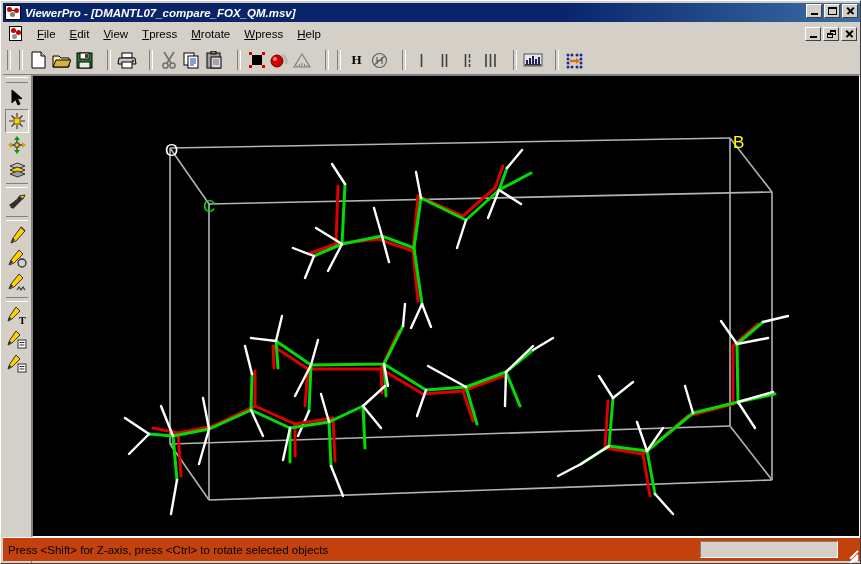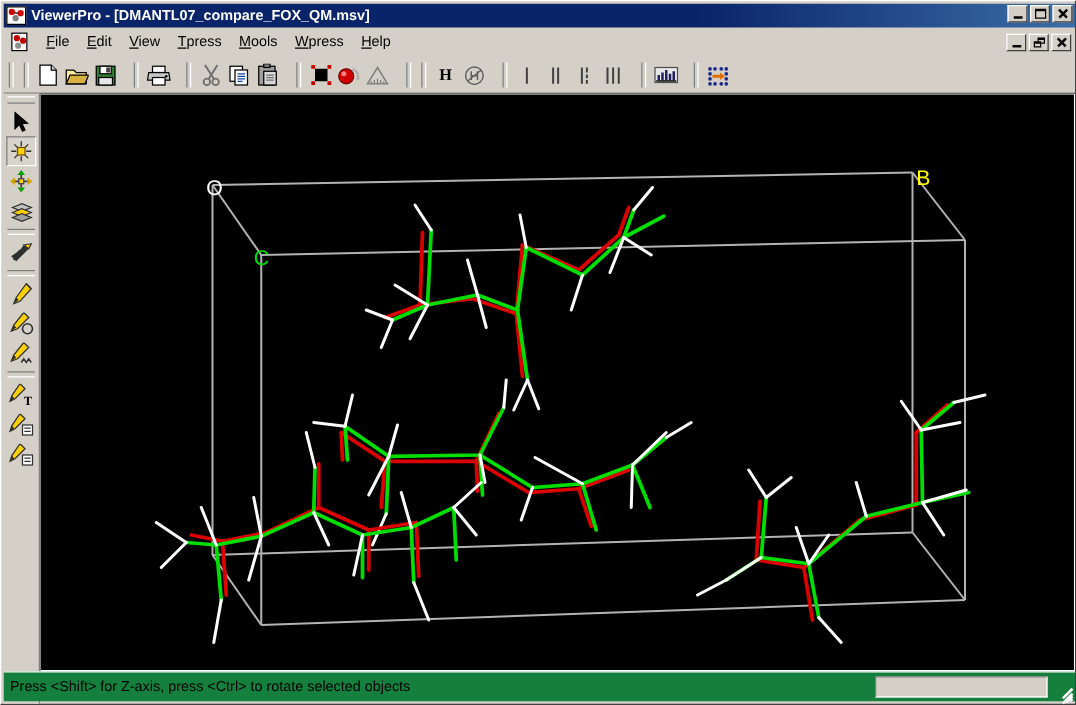--- a/index.html
+++ b/index.html
@@ -32,21 +32,21 @@
   }
   .title-icon .m1,.title-icon .m2,.title-icon .m3{
     position:absolute;border-radius:50%;
   }
   .title-icon .m1{width:5px;height:5px;background:#d00000;left:1px;top:1px;}
   .title-icon .m2{width:5px;height:5px;background:#d00000;left:8px;top:2px;}
   .title-icon .m3{width:5px;height:5px;background:#808080;left:4px;top:6px;}
   .title-icon .bar{position:absolute;width:9px;height:1px;background:#000;left:3px;top:4px;transform:rotate(10deg);}
   .title-text{
     color:#ffffff;font-weight:bold;font-size:11.5px;
-    white-space:nowrap;letter-spacing:0px;
+    white-space:nowrap;letter-spacing:0px;font-style:italic;
   }
   .title-btns{position:absolute;right:2px;top:1px;display:flex;gap:2px;}
   .tb-btn{
     width:16px;height:14px;background:#d4d0c8;
     border-top:1px solid #ffffff;border-left:1px solid #ffffff;
     border-right:1px solid #404040;border-bottom:1px solid #404040;
     box-sizing:border-box;position:relative;font-size:9px;
     display:flex;align-items:center;justify-content:center;
     color:#000;font-family:"Liberation Sans",sans-serif;
   }
@@ -125,21 +125,21 @@
     box-sizing:border-box;background:#000;
   }
   .viewport{
     position:absolute;left:0;top:0;width:100%;height:100%;
     background:#000000;overflow:hidden;
   }
 
   
   .statusbar{
     position:absolute;left:2px;bottom:2px;width:857px;height:24px;
-    background:#15803d;display:flex;align-items:center;
+    background:#c2410c;display:flex;align-items:center;
     border-top:1px solid #ffffff;box-sizing:border-box;
   }
   .status-text{
     flex:1;margin-left:5px;font-size:11.5px;color:#000;white-space:nowrap;
     padding-top:1px;
   }
   .status-pane{
     width:138px;height:17px;margin-right:6px;flex:none;
     border-top:1px solid #808080;border-left:1px solid #808080;
     border-right:1px solid #ffffff;border-bottom:1px solid #ffffff;
@@ -180,21 +180,21 @@
     <div class="menu-icon">
       <div class="pg"></div>
         <div class="d1"></div>
         <div class="d2"></div>
         <div class="d3"></div>
     </div>
     <div class="menu-item"><u>F</u><span>ile</span></div>
     <div class="menu-item"><u>E</u><span>dit</span></div>
     <div class="menu-item"><u>V</u><span>iew</span></div>
     <div class="menu-item"><u>T</u><span>press</span></div>
-    <div class="menu-item"><u>M</u><span>ools</span></div>
+    <div class="menu-item"><u>M</u><span>rotate</span></div>
     <div class="menu-item"><u>W</u><span>press</span></div>
     <div class="menu-item"><u>H</u><span>elp</span></div>
 
     <div class="mdi-btns">
       <div class="tb-btn">
           <span class="gl-min"></span>
         </div>
       <div class="tb-btn">
           <span class="gl-restore">
             <span class="r1"></span>

